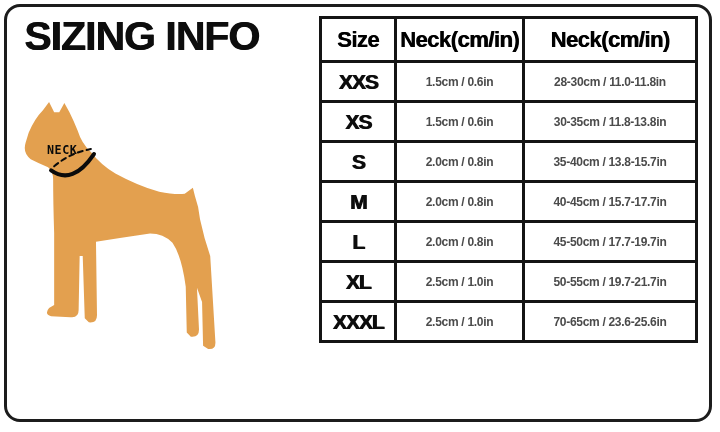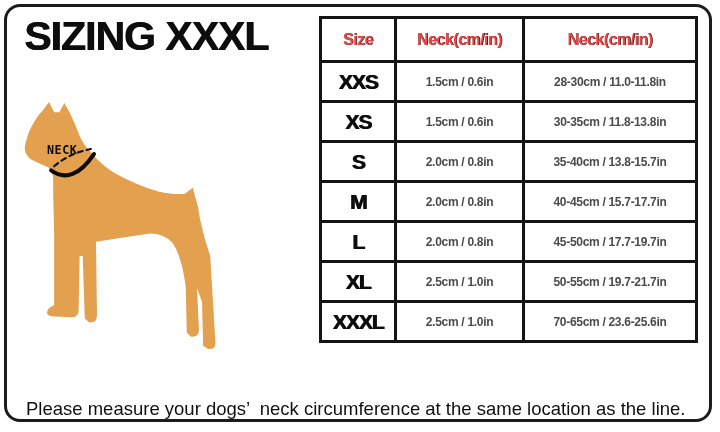--- a/index.html
+++ b/index.html
@@ -20,21 +20,21 @@
 
   table.size-table {
     position:absolute; left:319px; top:16px;
     border-collapse:collapse; table-layout:fixed; background:#ffffff;
   }
   .size-table th, .size-table td {
     border:3px solid #141414; text-align:center; vertical-align:middle;
     padding:0; overflow:hidden;
   }
   .size-table thead th {
-    height:41px; font-size:16px; color:#ef4444;
+    height:41px; font-size:22px; color:#000000;
     letter-spacing:-0.5px; text-shadow:0.6px 0 0 #0d0d0d;
   }
   .size-table td { height:37px; }
   .size-table td.col-size {
     font-size:21px; font-weight:bold; color:#0d0d0d;
     letter-spacing:-1px; text-shadow:0.9px 0 0 #0d0d0d;
   }
   .size-table td.col-val {
     font-size:12px; font-weight:bold; color:#4b4b4b; letter-spacing:-0.3px;
   }
@@ -47,21 +47,21 @@
     font-size:11.5px; letter-spacing:0.5px; fill:#0b0b0b;
   }
 </style>
 </head>
 <body>
 
 <div class="canvas">
 
   <div class="frame"></div>
 
-  <h1 class="title">SIZING XXXL</h1>
+  <h1 class="title">SIZING INFO</h1>
 
   <div class="dog-wrap">
     <svg width="205" height="255" viewBox="0 0 200 250" xmlns="http://www.w3.org/2000/svg">
       <path d="M28,2 L33,12 L38,12 L43,3 L48,12
            Q52,20 56,30 Q60,43 69,51 Q79,64 93,72
            Q115,84 136,90 Q151,93 161,92
            L169,86 L171,94 Q175,105 176,117 Q180,136 186,153
            L191,236 Q192,245 184,244 L179,241 L178,198
            L173,184 L175,225 Q175,233 167,232 L163,228 L162,183
            Q158,153 149,140 Q140,131 127,131 Q100,135 74,139
@@ -120,15 +120,14 @@
           <td class="col-val">50-55cm / 19.7-21.7in</td>
         </tr>
         <tr>
           <td class="col-size">XXXL</td>
           <td class="col-val">2.5cm / 1.0in</td>
           <td class="col-val">70-65cm / 23.6-25.6in</td>
         </tr>
       </tbody>
   </table>
 
-  <p class="footer-note">Please measure your dogs’  neck circumference at the same location as the line.</p>
 
 </div>
 
 </body></html>

